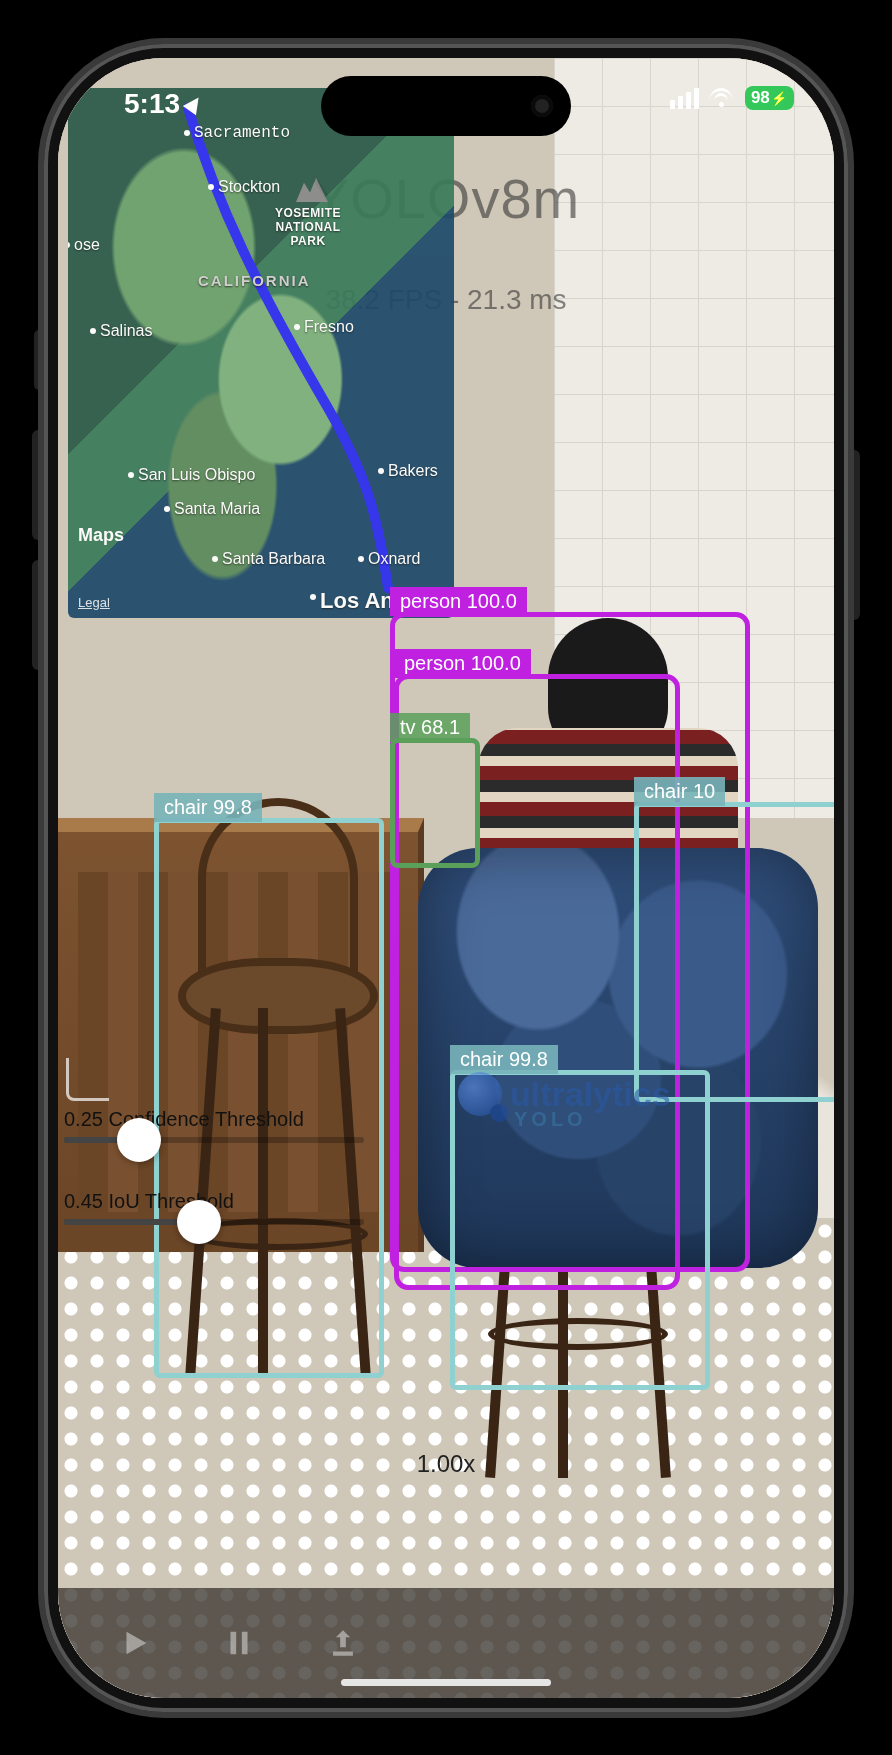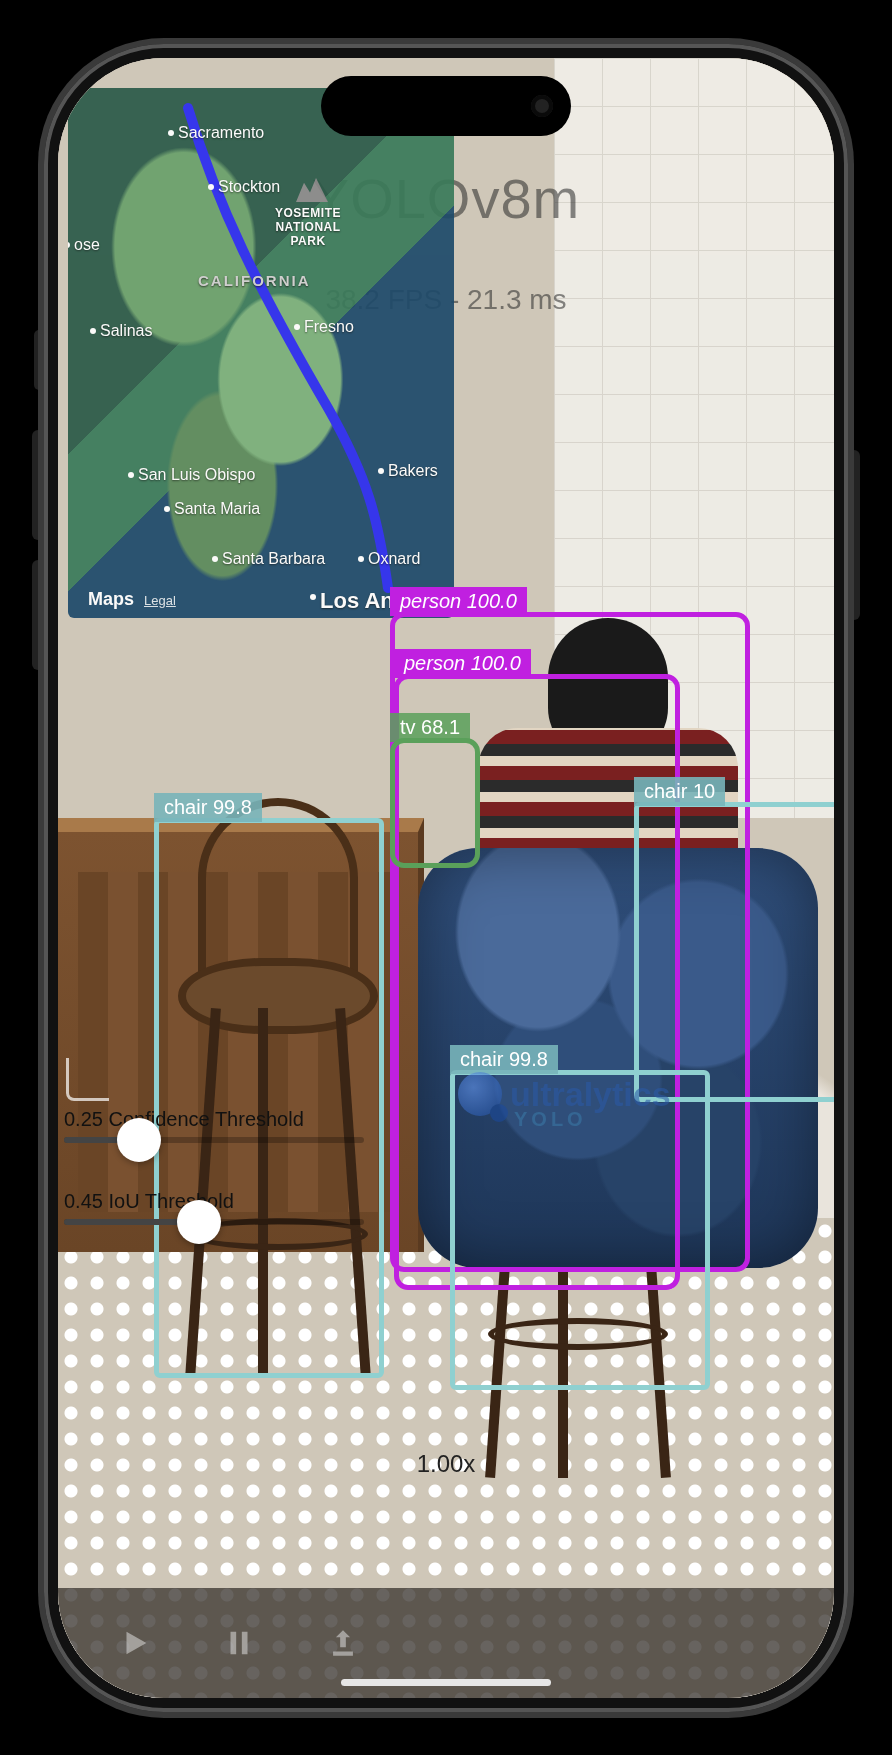--- a/index.html
+++ b/index.html
@@ -44,21 +44,21 @@
   
   .stool{position:absolute;width:220px;height:420px;}
   .stool .seat{position:absolute;top:0;left:10px;right:10px;height:60px;border:8px solid #4a2f18;border-radius:50%/60%;background:#6b4a2c;}
   .stool .back{position:absolute;top:-160px;left:30px;right:30px;height:200px;border:8px solid #4a2f18;border-bottom:none;border-radius:90px 90px 0 0;}
   .stool .leg{position:absolute;top:50px;width:10px;bottom:0;background:#3a2515;}
   .stool .leg.l1{left:30px;transform:rotate(4deg);}
   .stool .leg.l2{right:30px;transform:rotate(-4deg);}
   .stool .leg.l3{left:90px;}
   .stool .ring{position:absolute;left:20px;right:20px;top:260px;height:20px;border:6px solid #3a2515;border-radius:50%;}
   
-  .person{position:absolute;left:380px;top:560px;width:320px;height:640px;font-style:italic;}
+  .person{position:absolute;left:380px;top:560px;width:320px;height:640px;}
   .person .head{position:absolute;top:0;left:110px;width:120px;height:140px;border-radius:60px 60px 50px 50px;background:#1a1a1a;}
   .person .body{position:absolute;top:110px;left:40px;right:20px;height:160px;border-radius:40px 40px 20px 20px;
     background:repeating-linear-gradient(0deg,#7a2020 0 14px,#e2d5c2 14px 24px,#2b2b2b 24px 36px);}
   .person .jacket{position:absolute;top:230px;left:-20px;right:-60px;height:420px;border-radius:60px;
     background:
       radial-gradient(ellipse at 30% 20%,#4a6a9a 0 20%,transparent 21%),
       radial-gradient(ellipse at 70% 30%,#3a5a8a 0 22%,transparent 23%),
       radial-gradient(ellipse at 40% 55%,#2f4e7a 0 24%,transparent 25%),
       radial-gradient(ellipse at 65% 70%,#274368 0 22%,transparent 23%),
       linear-gradient(#2f4e7a,#1e3658);
@@ -70,21 +70,21 @@
     background:
       radial-gradient(ellipse at 30% 30%,#6aa06a 0 18%,transparent 19%),
       radial-gradient(ellipse at 55% 55%,#7ab07a 0 20%,transparent 21%),
       radial-gradient(ellipse at 40% 75%,#5a8a5a 0 16%,transparent 17%);}
   .map .route{position:absolute;inset:0;}
   .map .city{position:absolute;color:#fff;font-size:16px;white-space:nowrap;text-shadow:0 1px 2px rgba(0,0,0,.6);}
   .map .city:before{content:"";position:absolute;left:-10px;top:6px;width:6px;height:6px;border-radius:50%;background:#fff;}
   .map .yose{position:absolute;color:#fff;font-size:12px;font-weight:600;text-align:center;letter-spacing:.5px;width:100px;text-shadow:0 1px 2px rgba(0,0,0,.7);}
   .map .yose:before{content:"";display:block;margin:0 auto 4px;width:40px;height:24px;background:#888;clip-path:polygon(20% 100%,40% 20%,55% 60%,70% 0,100% 100%);}
   .map .cali{position:absolute;color:#d0d0d0;font-size:15px;font-weight:700;letter-spacing:2px;text-shadow:0 1px 2px rgba(0,0,0,.7);}
-  .map .attrib{position:absolute;left:10px;bottom:8px;color:#fff;font-size:18px;font-weight:600;display:flex;gap:10px;align-items:baseline;}
+  .map .attrib{position:absolute;left:10px;bottom:8px;color:#fff;font-size:18px;font-weight:600;display:flex;gap:10px;align-items:baseline;flex-direction:column;}
   .map .attrib .legal{font-size:13px;font-weight:400;text-decoration:underline;opacity:.85;margin-top:39px;}
   
   .status{position:absolute;top:18px;left:0;right:0;height:54px;z-index:60;color:#fff;font-weight:600;}
   .status .time{position:absolute;left:66px;top:12px;font-size:28px;display:flex;align-items:center;gap:6px;}
   .status .right{position:absolute;right:40px;top:10px;display:flex;align-items:center;gap:10px;}
   .sig-bars{display:flex;align-items:flex-end;gap:3px;}
   .sig-bars span{width:5px;background:#fff;border-radius:1px;}
   .sig-bars span:nth-child(1){height:9px}.sig-bars span:nth-child(2){height:13px}.sig-bars span:nth-child(3){height:17px}.sig-bars span:nth-child(4){height:21px}
   .wifi-ic{width:26px;height:20px;position:relative;}
   .wifi-ic:before,.wifi-ic:after{content:"";position:absolute;border:3px solid #fff;border-bottom:none;border-left:none;border-right:none;border-radius:50%;}
@@ -97,21 +97,21 @@
   
   .title-big{position:absolute;top:108px;left:50%;transform:translateX(-50%);font-size:56px;font-weight:400;color:rgba(40,40,40,.55);white-space:nowrap;letter-spacing:1px;}
   .subline{position:absolute;top:226px;left:50%;transform:translateX(-50%);font-size:28px;color:rgba(40,40,40,.55);white-space:nowrap;}
   
   .det{position:absolute;border:5px solid;box-sizing:border-box;}
   .det .lbl{position:absolute;top:-30px;left:-5px;padding:3px 10px;font-size:20px;color:#fff;white-space:nowrap;}
   .det.person{border-color:#c020e0;border-radius:14px;}
   .det.person .lbl{background:#c020e0;}
   .det.chair{border-color:#8fd0d0;border-radius:6px;}
   .det.chair .lbl{background:rgba(120,180,185,.9);}
-  .det.tv{border-color:#5aa05a;border-radius:14px;}
+  .det.tv{border-color:#5aa05a;border-radius:8px;}
   .det.tv .lbl{background:rgba(90,160,90,.85);}
   
   .wm{position:absolute;left:400px;top:992px;font-size:34px;font-weight:700;color:#2a5aa8;opacity:.55;display:flex;align-items:center;gap:8px;margin-top:22px;}
   .wm .dot{width:44px;height:44px;border-radius:50%;background:radial-gradient(circle at 35% 35%,#6aa0ff,#1a4aa0);position:relative;}
   .wm .dot:after{content:"";position:absolute;right:-6px;bottom:-6px;width:18px;height:18px;border-radius:50%;background:#1a4aa0;}
   .wm .sub{position:absolute;top:36px;left:56px;font-size:20px;letter-spacing:4px;color:#3a7aa8;}
   
   .sldr{position:absolute;left:6px;color:#111;font-size:20px;}
   .sldr .lbl{margin-bottom:6px;}
   .sldr .track{position:relative;width:300px;height:6px;background:rgba(0,0,0,.25);border-radius:3px;}
@@ -166,21 +166,21 @@
       <div class="subline">38.2 FPS - 21.3 ms</div>
 
       <div class="map">
         <div class="land"></div>
         <svg class="route" viewBox="0 0 386 530">
           <path d="M120 20 C150 120 190 200 260 320 C300 390 310 430 320 500" stroke="#2a2af0" stroke-width="10" fill="none" stroke-linecap="round"></path>
         </svg>
         <div class="yose" style="left:190px;top:90px">YOSEMITE NATIONAL PARK</div>
         <div class="cali" style="left:130px;top:184px">CALIFORNIA</div>
         <div id="cities">
-            <div class="city" style="left: 110px; top: 36px;">Sacramento</div>
+            <div class="city" style="left: 126px; top: 36px; font-family: Liberation Mono, monospace;">Sacramento</div>
             <div class="city" style="left: 150px; top: 90px;">Stockton</div>
             <div class="city" style="left: 6px; top: 148px;">ose</div>
             <div class="city" style="left: 236px; top: 230px;">Fresno</div>
             <div class="city" style="left: 32px; top: 234px;">Salinas</div>
             <div class="city" style="left: 70px; top: 378px;">San Luis Obispo</div>
             <div class="city" style="left: 106px; top: 412px;">Santa Maria</div>
             <div class="city" style="left: 320px; top: 374px;">Bakers</div>
             <div class="city" style="left: 146px; top: 462px; margin-left: 8px;">Santa Barbara</div>
             <div class="city" style="left: 300px; top: 462px;">Oxnard</div>
             <div class="city" style="left: 252px; top: 500px; font-weight: 700; font-size: 22px;">Los Angeles</div>
@@ -243,20 +243,40 @@
             <path d="M6 4l14 8-14 8z" fill="#ddd"></path>
           </svg>
         <svg class="ic" viewBox="0 0 24 24">
             <path d="M6 4h4v16H6zM14 4h4v16h-4z" fill="#ddd"></path>
           </svg>
         <svg class="ic" viewBox="0 0 24 24">
             <path d="M12 3l5 5h-3v7h-4V8H7l5-5zM5 18h14v3H5z" fill="#ddd"></path>
           </svg>
       </div>
 
+      <div class="status">
+        <div class="time">
+          <span>5:13</span>
+          <span class="loc-arrow"></span>
+        </div>
+        <div class="right">
+          <div class="sig-bars">
+              <span></span>
+              <span></span>
+              <span></span>
+              <span></span>
+            </div>
+          <div class="wifi-ic">
+              <i></i>
+            </div>
+          <div class="batt">
+              <span>98</span>
+            </div>
+        </div>
+      </div>
 
       <div class="island">
           <div class="cam"></div>
         </div>
       <div class="home-ind"></div>
     </div>
   </div>
 </div>
 
 </body></html>

